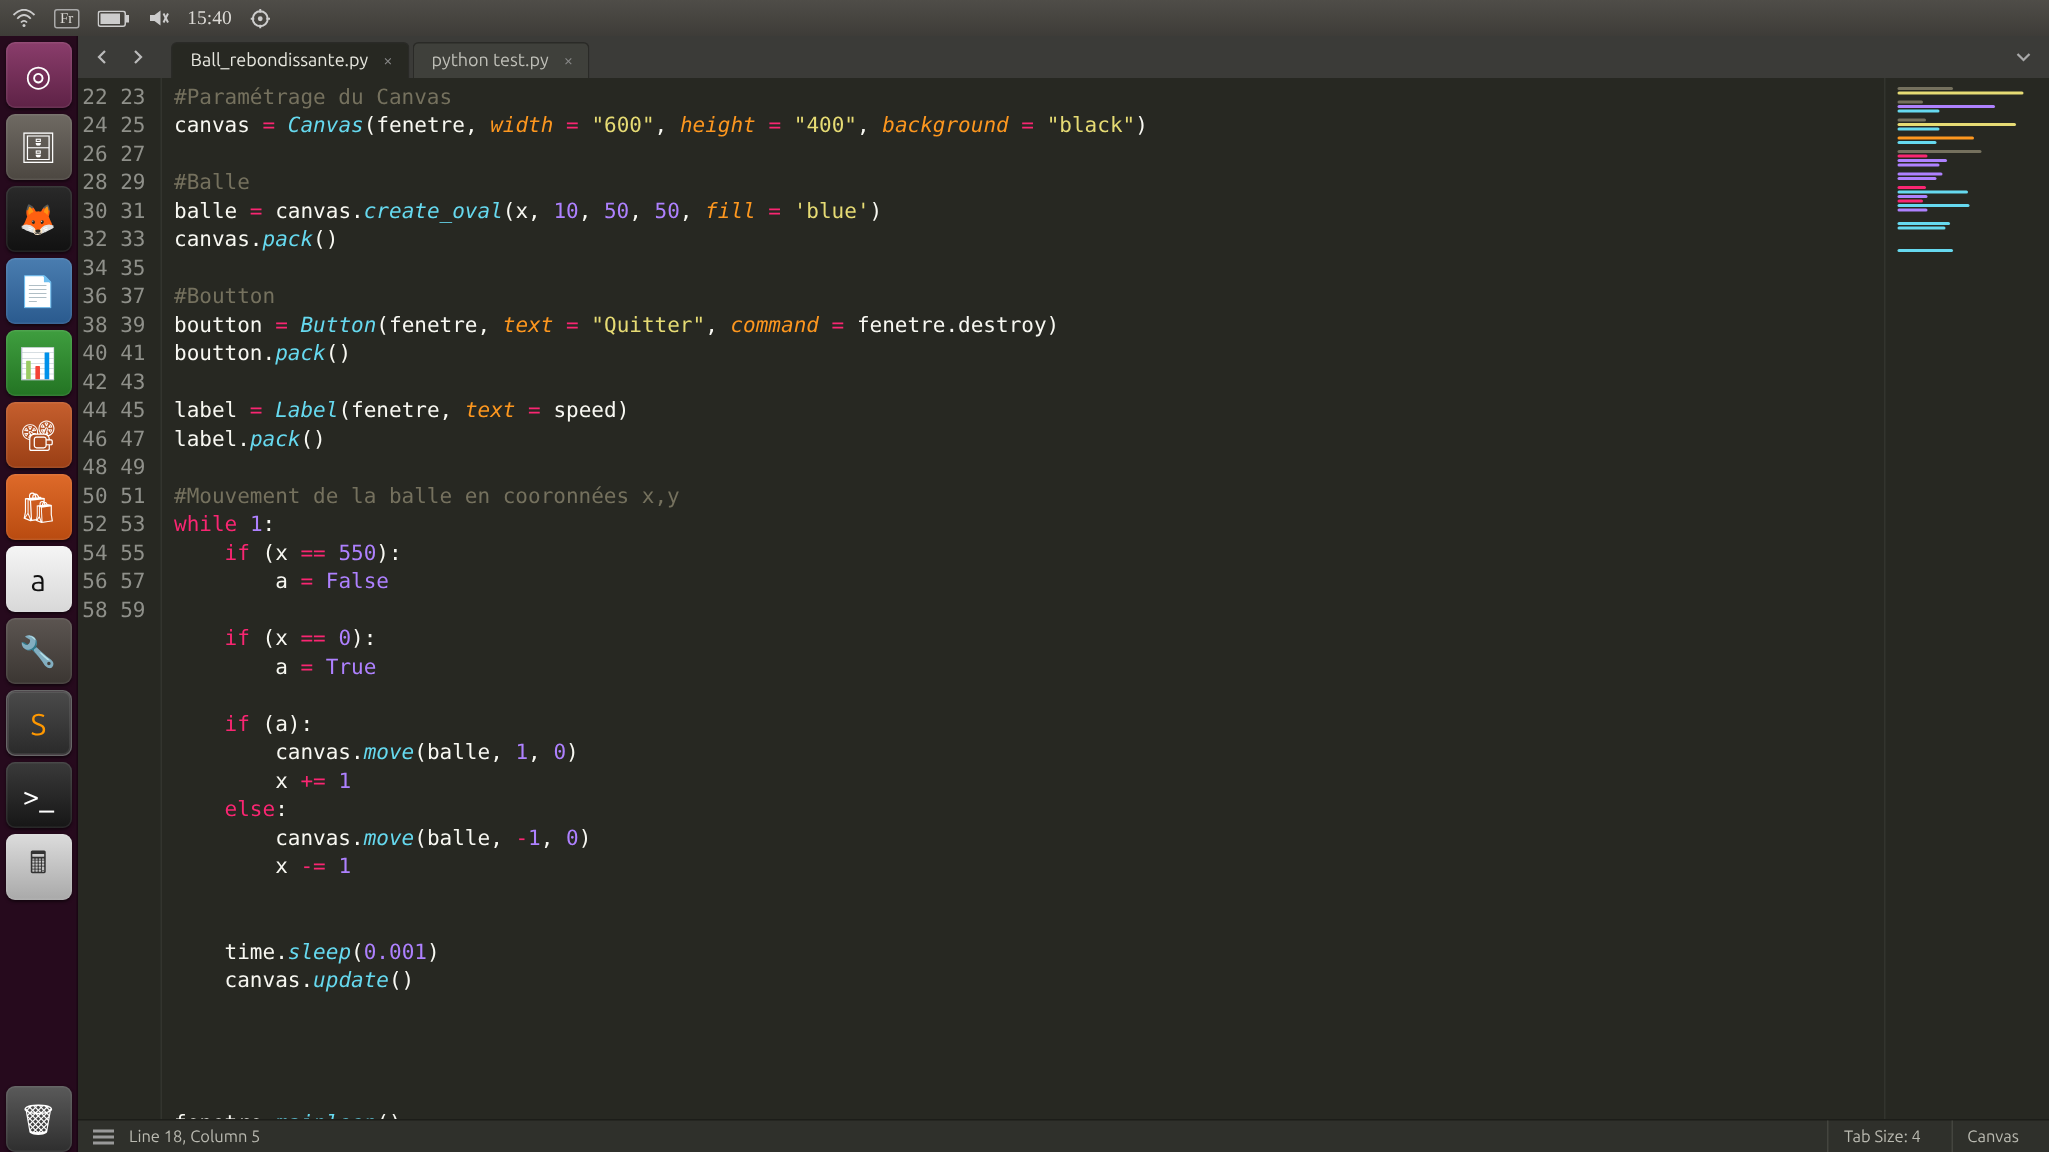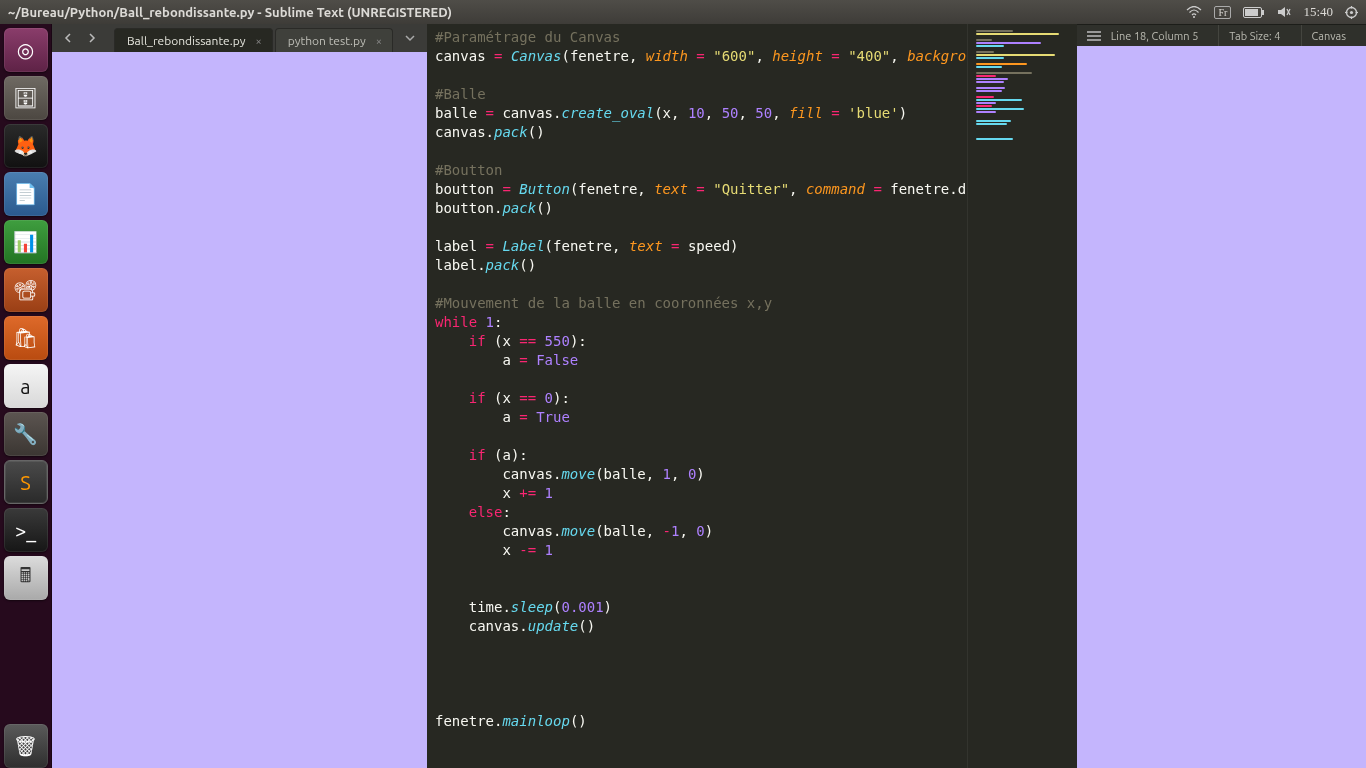--- a/index.html
+++ b/index.html
@@ -51,22 +51,22 @@
 .li-amz  { background: linear-gradient(#f5f5f5,#d8d8d8); color:#111; }
 .li-set  { background: linear-gradient(#5c5551,#3b3632); }
 .li-sub  { background: linear-gradient(#4a4a4a,#2a2a2a); color:#ff9800; border:1px solid #666;}
 .li-term { background: linear-gradient(#3a3a3a,#161616); }
 .li-ccalc{ background: linear-gradient(#dcdcdc,#a9a9a9); color:#333;}
 .launcher-spacer { flex:1; }
 .li-trash{ background: linear-gradient(#5a5a5a,#2e2e2e); }
 
 .app-window {
   position: absolute; top: 0; left: 52px; right: 0; bottom: 0;
-  background: #c4b5fd;
-  display: flex; 
+  background: #6d28d9;
+  display: flex; flex-direction: column;
 }
 .toolbar {
   height: 28px; background: #3b3b38;
   display: flex; align-items: center; padding: 0 6px; gap: 4px;
 }
 .nav-btn { width:20px; height:20px; color:#aaa; display:flex; align-items:center; justify-content:center; cursor:pointer; }
 .tabbar { flex:1; display:flex; align-items:flex-end; height:100%; gap:0; margin-left:8px;}
 .tab {
   height: 24px; padding: 0 10px 0 12px;
   background: #3f403b; color:#bfbfb8;
@@ -121,21 +121,20 @@
 .status-seg { padding:0 10px; border-left:1px solid #44453f; height:100%; display:flex; align-items:center; }
 .hamburger { width:14px; display:flex; flex-direction:column; gap:2px; cursor:pointer;}
 .hamburger span{ height:2px; background:#999; display:block; }
 
 svg { display:block; }
 </style>
 </head>
 <body>
 
 <div class="topbar">
-  <div class="topbar-title">~/Bureau/Python/Ball_rebondissante.py - Sublime Text (UNREGISTERED)</div>
   <div class="topbar-right">
     <span class="ind">
       <svg width="16" height="12" viewBox="0 0 16 12">
           <path d="M1 4 Q8 -3 15 4" stroke="#ccc" stroke-width="1.2" fill="none"></path>
           <path d="M3.5 6.5 Q8 1.5 12.5 6.5" stroke="#ccc" stroke-width="1.2" fill="none"></path>
           <path d="M6 9 Q8 6.8 10 9" stroke="#ccc" stroke-width="1.2" fill="none"></path>
           <circle cx="8" cy="11" r="1" fill="#ccc"></circle>
         </svg>
     </span>
     <span class="ind lang-box">Fr</span>
@@ -210,20 +209,59 @@
           </div>
         </div>
       <div class="tab-overflow">
         <svg width="10" height="8" viewBox="0 0 10 8">
             <path d="M1 2 L5 6 L9 2" stroke="#aaa" stroke-width="1.5" fill="none"></path>
           </svg>
       </div>
     </div>
 
     <div class="editor-wrap">
+      <div class="gutter" id="gutter">22
+23
+24
+25
+26
+27
+28
+29
+30
+31
+32
+33
+34
+35
+36
+37
+38
+39
+40
+41
+42
+43
+44
+45
+46
+47
+48
+49
+50
+51
+52
+53
+54
+55
+56
+57
+58
+59
+</div>
       <div class="code" id="code"><div><span class="cm">#Paramétrage du Canvas</span></div><div><span class="pl">canvas </span><span class="op">=</span><span class="pl"> </span><span class="fn">Canvas</span><span class="pn">(</span><span class="pl">fenetre</span><span class="pn">, </span><span class="arg">width</span><span class="pl"> </span><span class="op">=</span><span class="pl"> </span><span class="str">"600"</span><span class="pn">, </span><span class="arg">height</span><span class="pl"> </span><span class="op">=</span><span class="pl"> </span><span class="str">"400"</span><span class="pn">, </span><span class="arg">background</span><span class="pl"> </span><span class="op">=</span><span class="pl"> </span><span class="str">"black"</span><span class="pn">)</span></div><div>&nbsp;</div><div><span class="cm">#Balle</span></div><div><span class="pl">balle </span><span class="op">=</span><span class="pl"> canvas</span><span class="pn">.</span><span class="fn">create_oval</span><span class="pn">(</span><span class="pl">x</span><span class="pn">, </span><span class="num">10</span><span class="pn">, </span><span class="num">50</span><span class="pn">, </span><span class="num">50</span><span class="pn">, </span><span class="arg">fill</span><span class="pl"> </span><span class="op">=</span><span class="pl"> </span><span class="str">'blue'</span><span class="pn">)</span></div><div><span class="pl">canvas</span><span class="pn">.</span><span class="fn">pack</span><span class="pn">()</span></div><div>&nbsp;</div><div><span class="cm">#Boutton</span></div><div><span class="pl">boutton </span><span class="op">=</span><span class="pl"> </span><span class="fn">Button</span><span class="pn">(</span><span class="pl">fenetre</span><span class="pn">, </span><span class="arg">text</span><span class="pl"> </span><span class="op">=</span><span class="pl"> </span><span class="str">"Quitter"</span><span class="pn">, </span><span class="arg">command</span><span class="pl"> </span><span class="op">=</span><span class="pl"> fenetre</span><span class="pn">.</span><span class="pl">destroy</span><span class="pn">)</span></div><div><span class="pl">boutton</span><span class="pn">.</span><span class="fn">pack</span><span class="pn">()</span></div><div>&nbsp;</div><div><span class="pl">label </span><span class="op">=</span><span class="pl"> </span><span class="fn">Label</span><span class="pn">(</span><span class="pl">fenetre</span><span class="pn">, </span><span class="arg">text</span><span class="pl"> </span><span class="op">=</span><span class="pl"> speed</span><span class="pn">)</span></div><div><span class="pl">label</span><span class="pn">.</span><span class="fn">pack</span><span class="pn">()</span></div><div>&nbsp;</div><div><span class="cm">#Mouvement de la balle en cooronnées x,y</span></div><div><span class="kw">while</span><span class="pl"> </span><span class="num">1</span><span class="pn">:</span></div><div><span class="pl">    </span><span class="kw">if</span><span class="pl"> </span><span class="pn">(</span><span class="pl">x </span><span class="op">==</span><span class="pl"> </span><span class="num">550</span><span class="pn">):</span></div><div><span class="pl">        a </span><span class="op">=</span><span class="pl"> </span><span class="cst">False</span></div><div>&nbsp;</div><div><span class="pl">    </span><span class="kw">if</span><span class="pl"> </span><span class="pn">(</span><span class="pl">x </span><span class="op">==</span><span class="pl"> </span><span class="num">0</span><span class="pn">):</span></div><div><span class="pl">        a </span><span class="op">=</span><span class="pl"> </span><span class="cst">True</span></div><div>&nbsp;</div><div><span class="pl">    </span><span class="kw">if</span><span class="pl"> </span><span class="pn">(</span><span class="pl">a</span><span class="pn">):</span></div><div><span class="pl">        canvas</span><span class="pn">.</span><span class="fn">move</span><span class="pn">(</span><span class="pl">balle</span><span class="pn">, </span><span class="num">1</span><span class="pn">, </span><span class="num">0</span><span class="pn">)</span></div><div><span class="pl">        x </span><span class="op">+=</span><span class="pl"> </span><span class="num">1</span></div><div><span class="pl">    </span><span class="kw">else</span><span class="pn">:</span></div><div><span class="pl">        canvas</span><span class="pn">.</span><span class="fn">move</span><span class="pn">(</span><span class="pl">balle</span><span class="pn">, </span><span class="op">-</span><span class="num">1</span><span class="pn">, </span><span class="num">0</span><span class="pn">)</span></div><div><span class="pl">        x </span><span class="op">-=</span><span class="pl"> </span><span class="num">1</span></div><div>&nbsp;</div><div>&nbsp;</div><div><span class="pl">    time</span><span class="pn">.</span><span class="fn">sleep</span><span class="pn">(</span><span class="num">0.001</span><span class="pn">)</span></div><div><span class="pl">    canvas</span><span class="pn">.</span><span class="fn">update</span><span class="pn">()</span></div><div>&nbsp;</div><div>&nbsp;</div><div>&nbsp;</div><div>&nbsp;</div><div><span class="pl">fenetre</span><span class="pn">.</span><span class="fn">mainloop</span><span class="pn">()</span></div></div>
       <div class="minimap">
         <div class="minimap-inner" id="minimap">
             <div class="mm-line" style="width: 40%; background: rgb(117, 113, 94);"></div>
             <div class="mm-line" style="width: 90%; background: rgb(230, 219, 116);"></div>
             <div class="mm-line" style="width: 0%; background: transparent;"></div>
             <div class="mm-line" style="width: 18%; background: rgb(117, 113, 94);"></div>
             <div class="mm-line" style="width: 70%; background: rgb(174, 129, 255);"></div>
             <div class="mm-line" style="width: 30%; background: rgb(102, 217, 239);"></div>
             <div class="mm-line" style="width: 0%; background: transparent;"></div>

